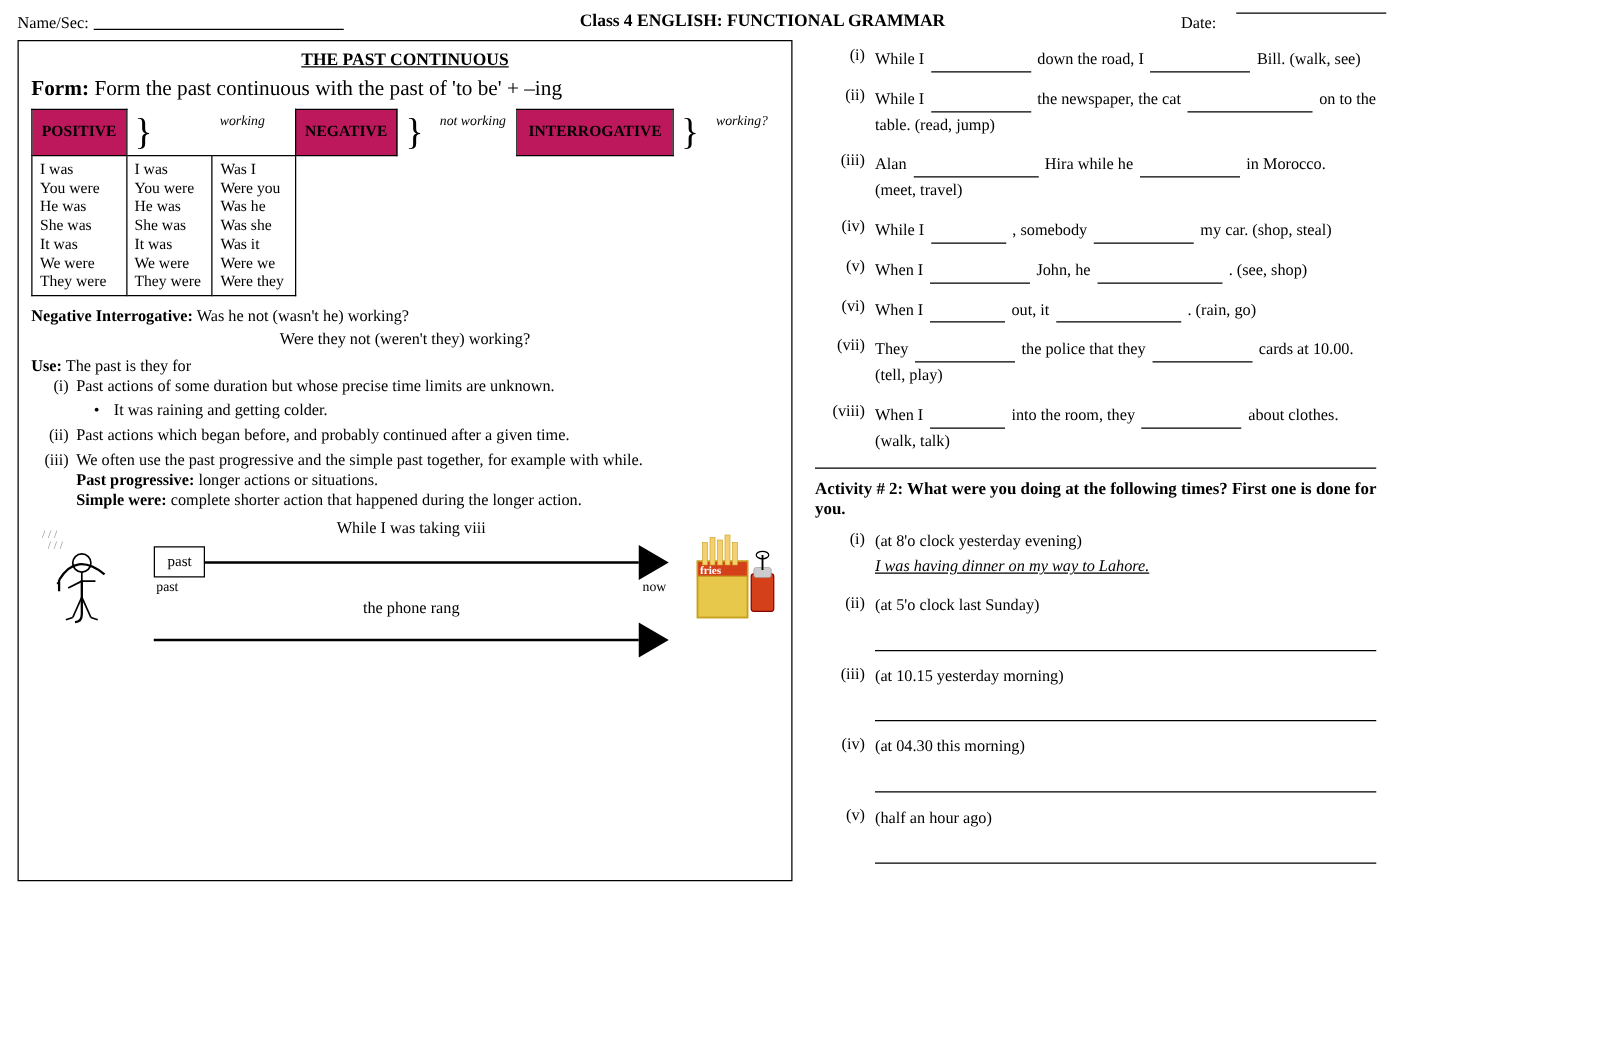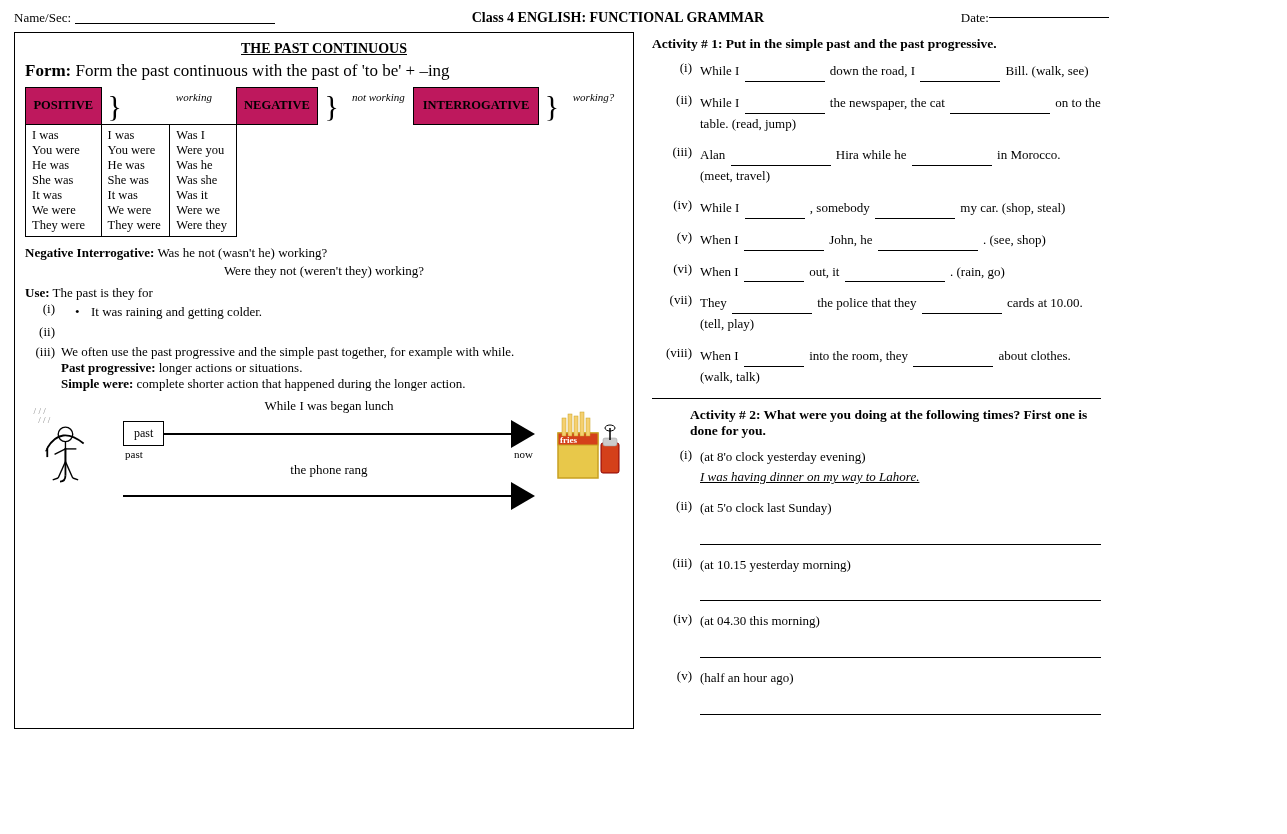--- a/index.html
+++ b/index.html
@@ -35,22 +35,22 @@
       display: inline-block;
       margin-bottom: 2px;
     }
     .header-title {
       font-weight: bold;
       font-size: 14px;
       text-align: center;
     }
     .header-date {
       display: flex;
-      align-items: center;
-      gap: 0;
+      align-items: flex-start;
+      gap: 16px;
     }
     .date-line {
       border-bottom: 1px solid #000;
       width: 120px;
       display: inline-block;
       margin-bottom: 2px;
     }
     .main-content {
       display: flex;
       gap: 10px;
@@ -230,21 +230,20 @@
       display: inline-block;
       border-bottom: 1px solid #000;
       min-width: 100px;
       margin: 0 2px;
       vertical-align: bottom;
     }
     .activity2-title {
       font-weight: bold;
       font-size: 13.5px;
       margin-bottom: 8px;
-      margin-left: 38px;
     }
     .answer-underline {
       text-decoration: underline;
       font-style: italic;
     }
     .answer-line {
       display: block;
       border-bottom: 1px solid #000;
       margin-top: 4px;
       width: 100%;
@@ -316,28 +315,30 @@
         <div class="neg-interrogative indent">Were they not (weren't they) working?</div>
       </div>
 
       <div class="use-section">
         <span class="bold-label">Use:</span>
         <span>The past is they for</span>
         <ul class="use-list">
           <li>
             <span class="num">(i)</span>
             <div class="content">
+              <span>Past actions of some duration but whose precise time limits are unknown.</span>
               <div class="bullet-item">
                 <span>It was raining and getting colder.</span>
               </div>
             </div>
           </li>
           <li>
             <span class="num">(ii)</span>
             <div class="content">
+              <span>Past actions which began before, and probably continued after a given time.</span>
             </div>
           </li>
           <li>
             <span class="num">(iii)</span>
             <div class="content">
               <span>We often use the past progressive and the simple past together, for example with while.</span>
               <br>
               <span class="bold-label">Past progressive:</span>
               <span> longer actions or situations.</span>
               <br>
@@ -372,21 +373,21 @@
 
             <line x1="40" y1="70" x2="32" y2="88" stroke="#000" stroke-width="1.5"></line>
             <line x1="40" y1="70" x2="48" y2="88" stroke="#000" stroke-width="1.5"></line>
 
             <line x1="32" y1="88" x2="26" y2="90" stroke="#000" stroke-width="1.5"></line>
             <line x1="48" y1="88" x2="54" y2="90" stroke="#000" stroke-width="1.5"></line>
           </svg>
         </div>
 
         <div class="timeline-area">
-          <div class="timeline-caption">While I was began lunch</div>
+          <div class="timeline-caption">While I was taking viii</div>
 
           <div style="display:flex; align-items:center; gap:0;">
             <div style="border:1.5px solid #000; padding:4px 10px; font-size:12px; background:#fff;">past</div>
             <div style="height:2px; background:#000; flex:1; min-width:150px;"></div>
             <div style="width:0;height:0;border-top:14px solid transparent;border-bottom:14px solid transparent;border-left:24px solid #000;"></div>
           </div>
           <div style="display:flex; justify-content:space-between; font-size:11px; padding:0 2px;">
             <span>past</span>
             <span>now</span>
           </div>
@@ -414,21 +415,20 @@
             <rect x="58" y="45" width="18" height="30" rx="2" fill="#d4401a" stroke="#8B0000" stroke-width="1"></rect>
             <rect x="60" y="40" width="14" height="8" rx="2" fill="#ccc" stroke="#999" stroke-width="0.5"></rect>
             <line x1="67" y1="30" x2="67" y2="42" stroke="#000" stroke-width="1.5"></line>
             <ellipse cx="67" cy="30" rx="5" ry="3" fill="none" stroke="#000" stroke-width="1"></ellipse>
           </svg>
         </div>
       </div>
     </div>
 
     <div class="right-column">
-      <div class="activity-title">Activity # 1: Put in the simple past and the past progressive.</div>
 
       <ul class="exercise-list">
 
         <li class="exercise-item">
           <span class="ex-num">(i)</span>
           <div class="ex-content">
             <span>While I</span>
             <span class="fill-line">&nbsp;&nbsp;&nbsp;&nbsp;&nbsp;&nbsp;&nbsp;&nbsp;&nbsp;&nbsp;&nbsp;</span>
             <span>down the road, I</span>
             <span class="fill-line">&nbsp;&nbsp;&nbsp;&nbsp;&nbsp;&nbsp;&nbsp;&nbsp;</span>

